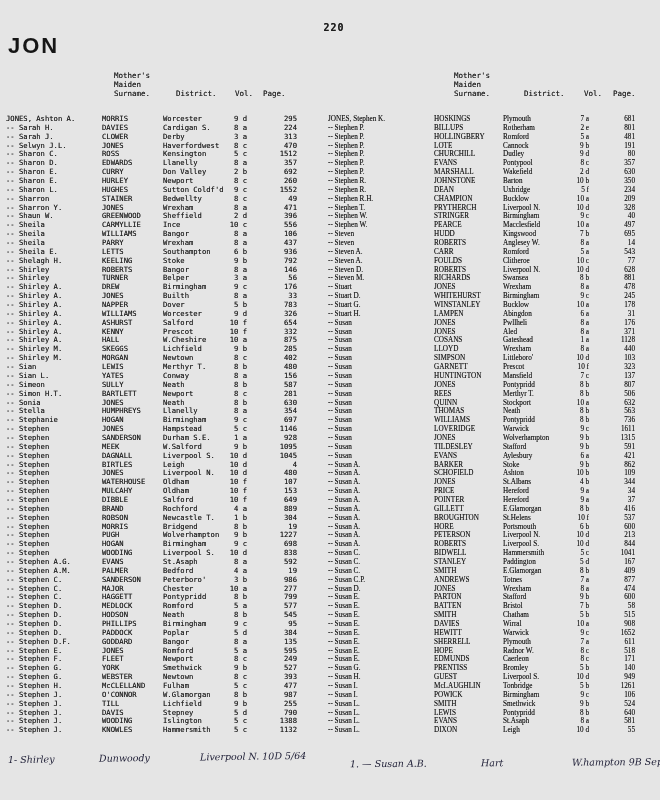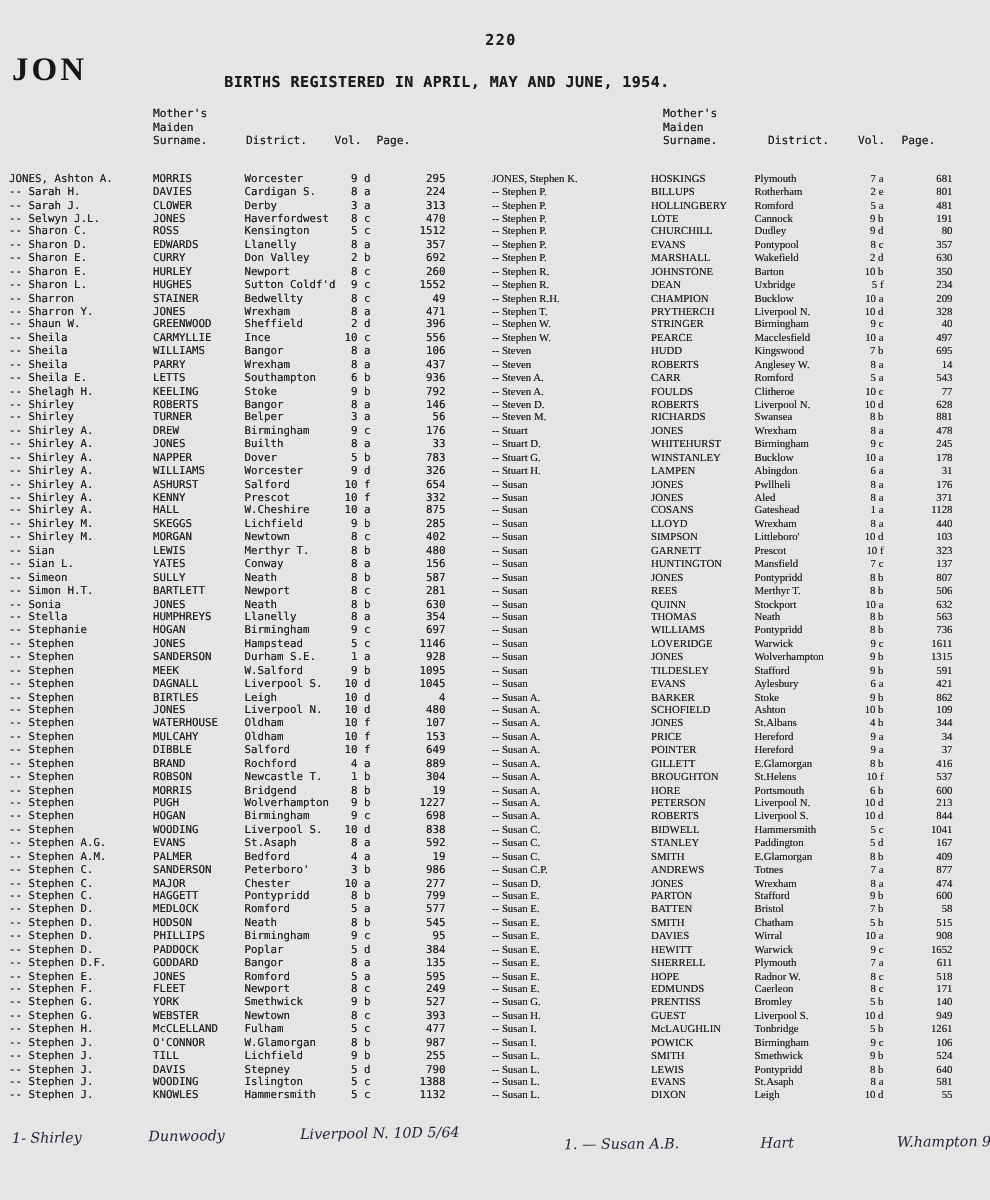--- a/index.html
+++ b/index.html
@@ -2,49 +2,48 @@
 <html><head>
 <meta charset="utf-8">
 <style>
   html,body{margin:0;padding:0;}
   body{width:660px;height:800px;position:relative;background:#ffffff;}
   .sheet{position:absolute;inset:0;background:#e5e5e5;color:#1c1c1c;
          font-family:"DejaVu Sans Mono","Liberation Mono",monospace;overflow:hidden;}
   .ink{text-shadow:0 0 .35px rgba(20,20,20,.6);}
   .pageno{position:absolute;top:22px;left:0;width:668px;text-align:center;
           font-size:10px;font-weight:700;letter-spacing:1px;}
-  .section{position:absolute;top:33px;left:8px;font-family:Liberation Serif, serif;
+  .section{position:absolute;top:33px;left:8px;font-family:Liberation Sans, sans-serif;
            font-weight:700;font-size:22px;letter-spacing:2px;color:#161616;}
   .title{position:absolute;top:50px;left:0;width:596px;text-align:center;
          font-size:10px;font-weight:700;letter-spacing:.3px;}
-  .hm{position:absolute;font-size:7.5px;line-height:9px;white-space:pre-line;color:#202020;}
+  .hm{position:absolute;font-size:7.5px;line-height:9px;white-space:pre-line;color:#202020;margin-left:12px;}
   .col{position:absolute;top:115px;}
   #col-left{left:6px;width:292px;}
   #col-right{left:328px;width:312px;font-family:Liberation Serif, serif;}
   .row{display:grid;height:8.86px;align-items:baseline;}
   #col-left .row{grid-template-columns:96px 61px 64px 20px 50px;}
   #col-right .row{grid-template-columns:106px 69px 66px 20px 46px;}
   .c{font-size:7.2px;line-height:8.8px;white-space:nowrap;color:#1d1d1d;}
   .vol,.pg{text-align:right;}
   .hw{position:absolute;font-family:"DejaVu Serif","Liberation Serif",serif;font-style:italic;
       font-size:9.5px;color:#23233a;white-space:nowrap;}
   #hw-left{left:8px;top:752px;transform:rotate(-.8deg);}
   #hw-right{left:350px;top:757px;transform:rotate(-.4deg);}
   .hw span{display:inline-block;}
   #hw-left .w1{width:88px;} #hw-left .w2{width:98px;}
-  #hw-right .w1{width:128px;margin-left:26px;} #hw-right .w2{width:88px;}
+  #hw-right .w1{width:128px;} #hw-right .w2{width:88px;}
 </style>
 </head>
 <body>
 
 <div class="sheet">
 
   <div class="pageno ink">220</div>
   <div class="section">JON</div>
-  <div class="title ink">BIRTHS REGISTERED IN APRIL, MAY AND JUNE, 1954.</div>
 
   <div class="hm ink" style="left:102px;top:71px">Mother's
 Maiden
 Surname.</div>
   <div class="hm ink" style="left:164px;top:89px">District.</div>
   <div class="hm ink" style="left:223px;top:89px">Vol.</div>
   <div class="hm ink" style="left:251px;top:89px">Page.</div>
 
   <div class="hm ink" style="left:442px;top:71px">Mother's
 Maiden

